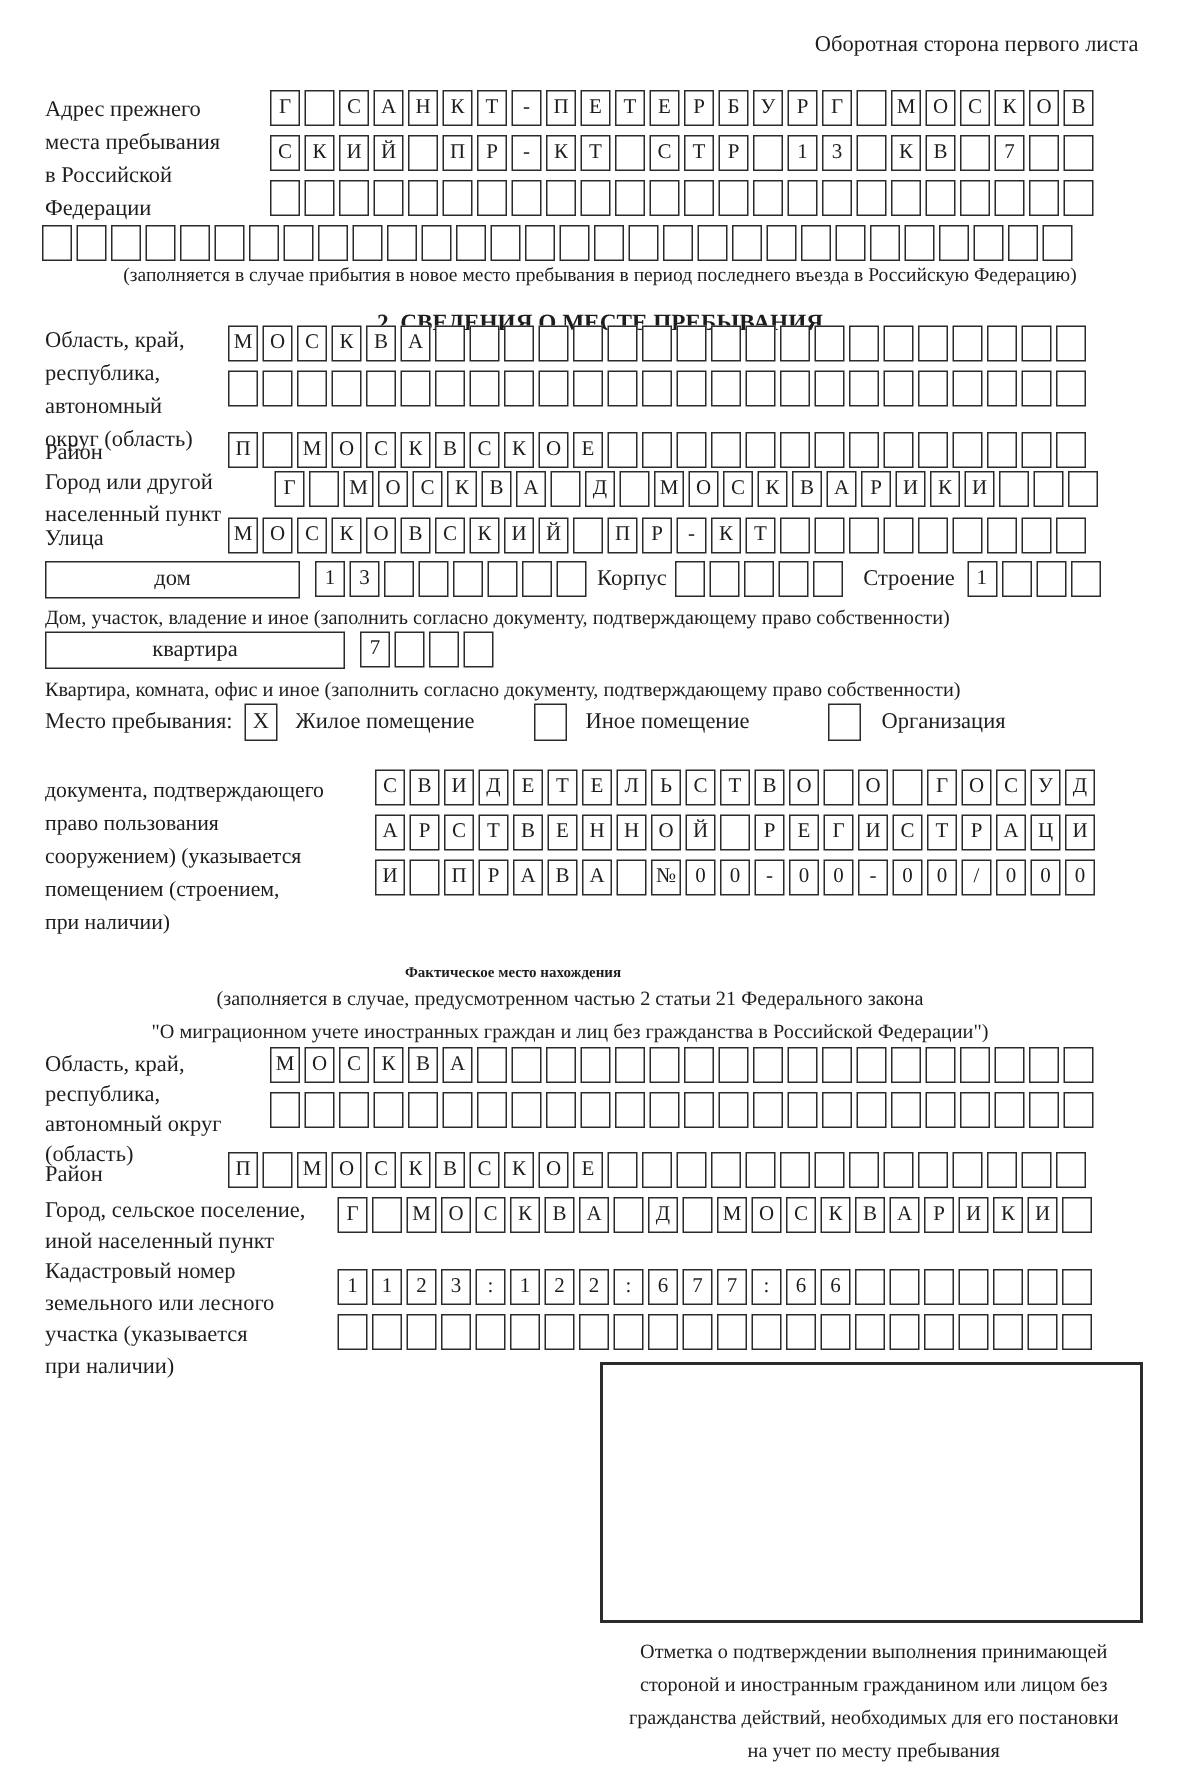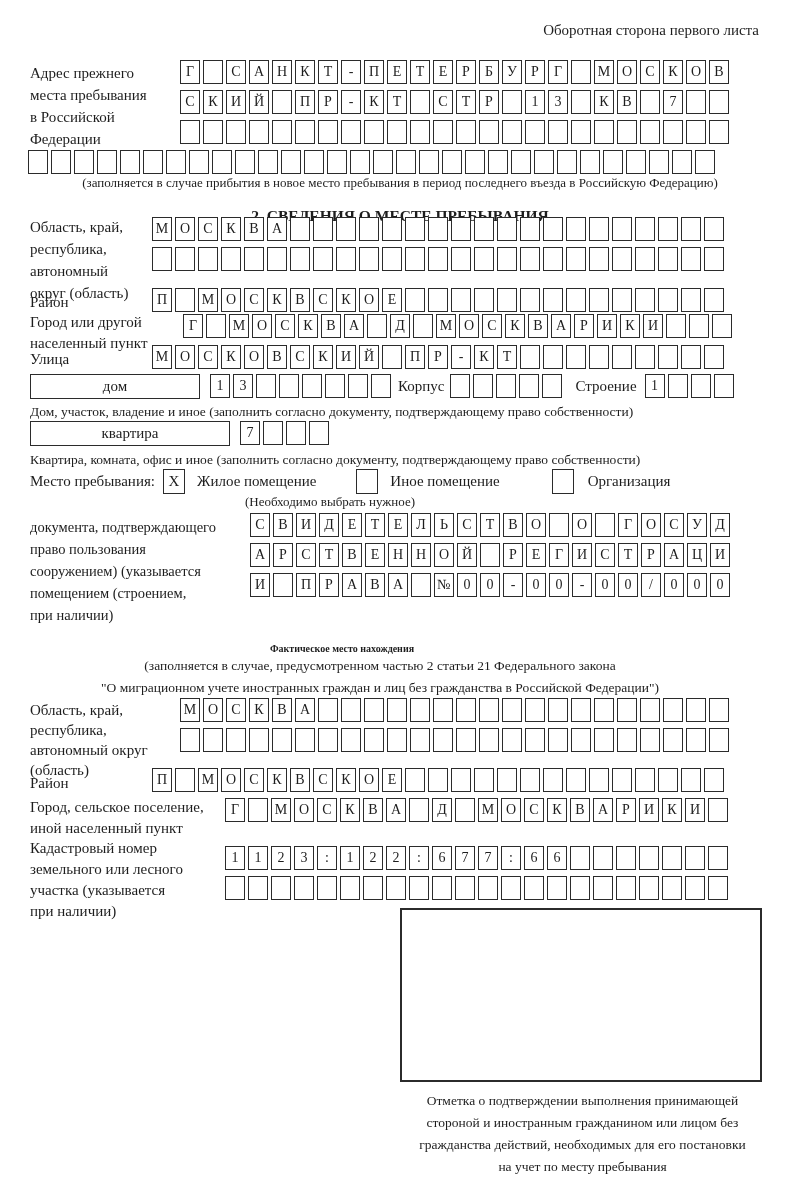--- a/index.html
+++ b/index.html
@@ -374,21 +374,20 @@
 
   <div class="abs hrow" style="top:469px;left:30px;align-items:center;">
     <span class="inl">Место пребывания:</span>
     <span class="cb" style="margin-left:8px;">X</span>
     <span class="inl" style="margin-left:12px;">Жилое помещение</span>
     <span class="cb" style="margin-left:40px;"></span>
     <span class="inl" style="margin-left:12px;">Иное помещение</span>
     <span class="cb" style="margin-left:52px;"></span>
     <span class="inl" style="margin-left:14px;">Организация</span>
   </div>
-  <div class="abs note center" style="top:494px;left:30px;width:600px;">(Необходимо выбрать нужное)</div>
 
   <div class="abs label-sm" style="top:516px;left:30px;">
       <div>документа, подтверждающего</div>
       <div>право пользования</div>
       <div>сооружением) (указывается</div>
       <div>помещением (строением,</div>
       <div>при наличии)</div>
     </div>
   <div class="abs" style="top:513px;left:250px;">
       <div class="cellrow">

